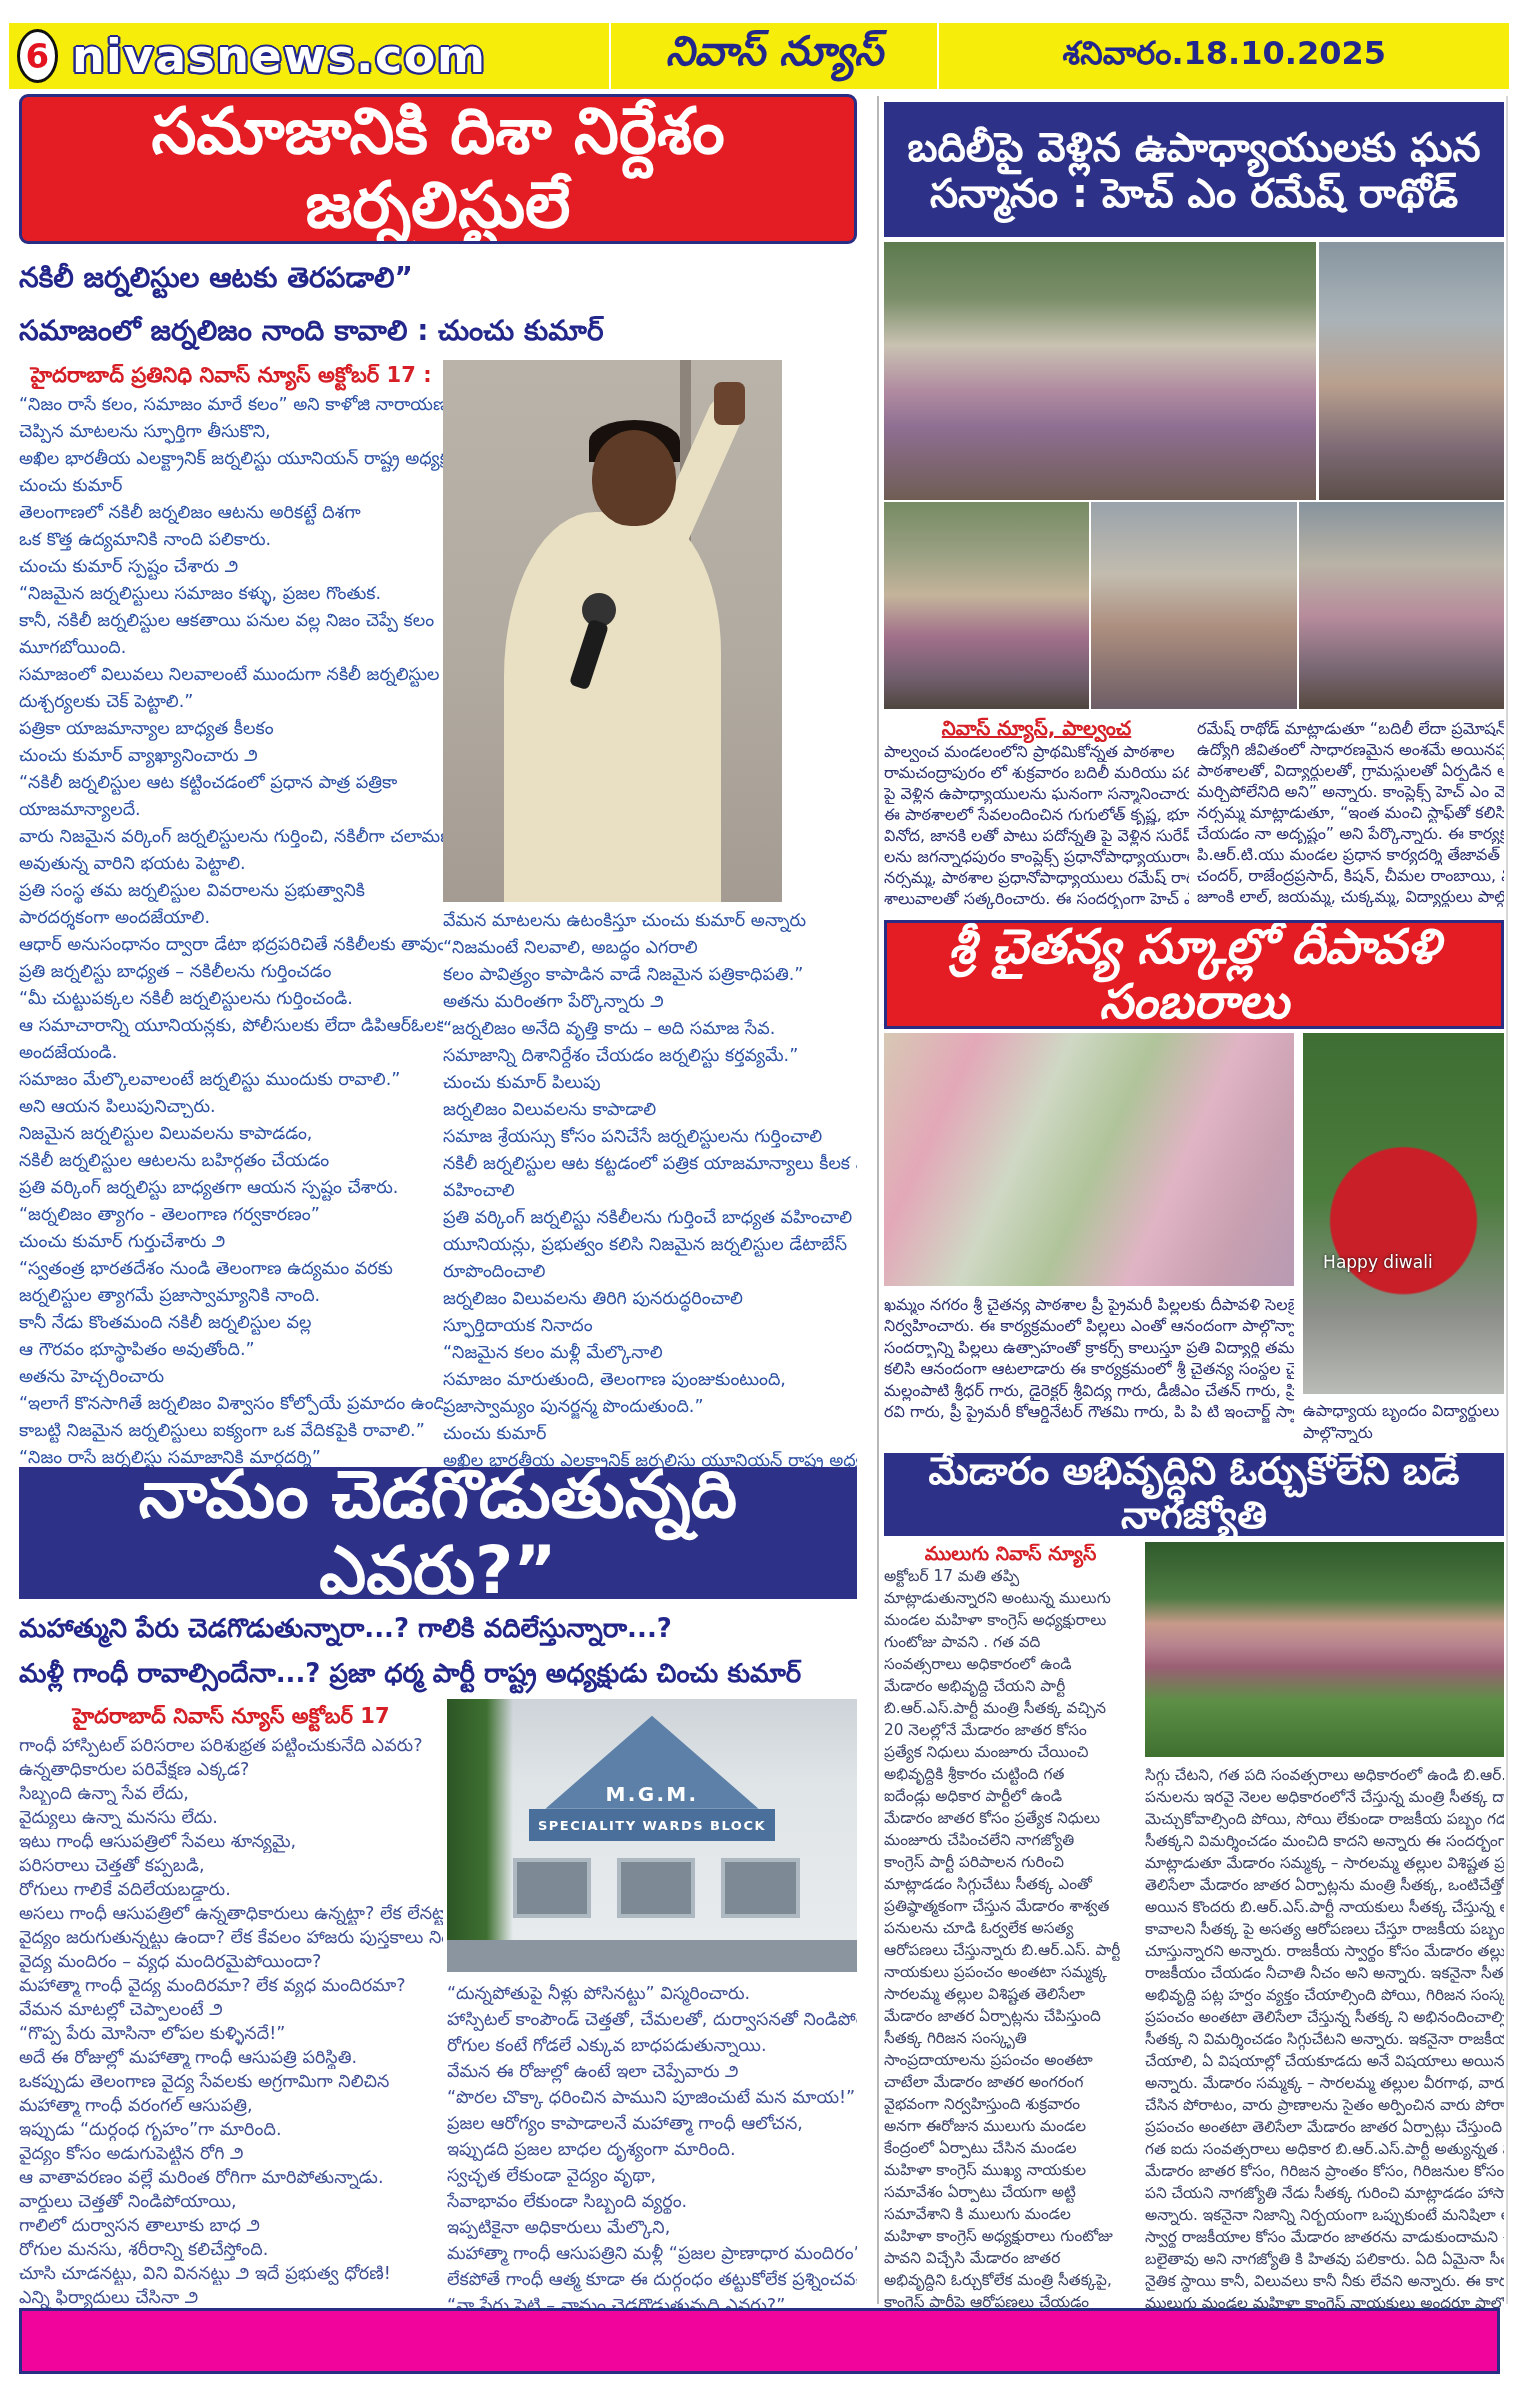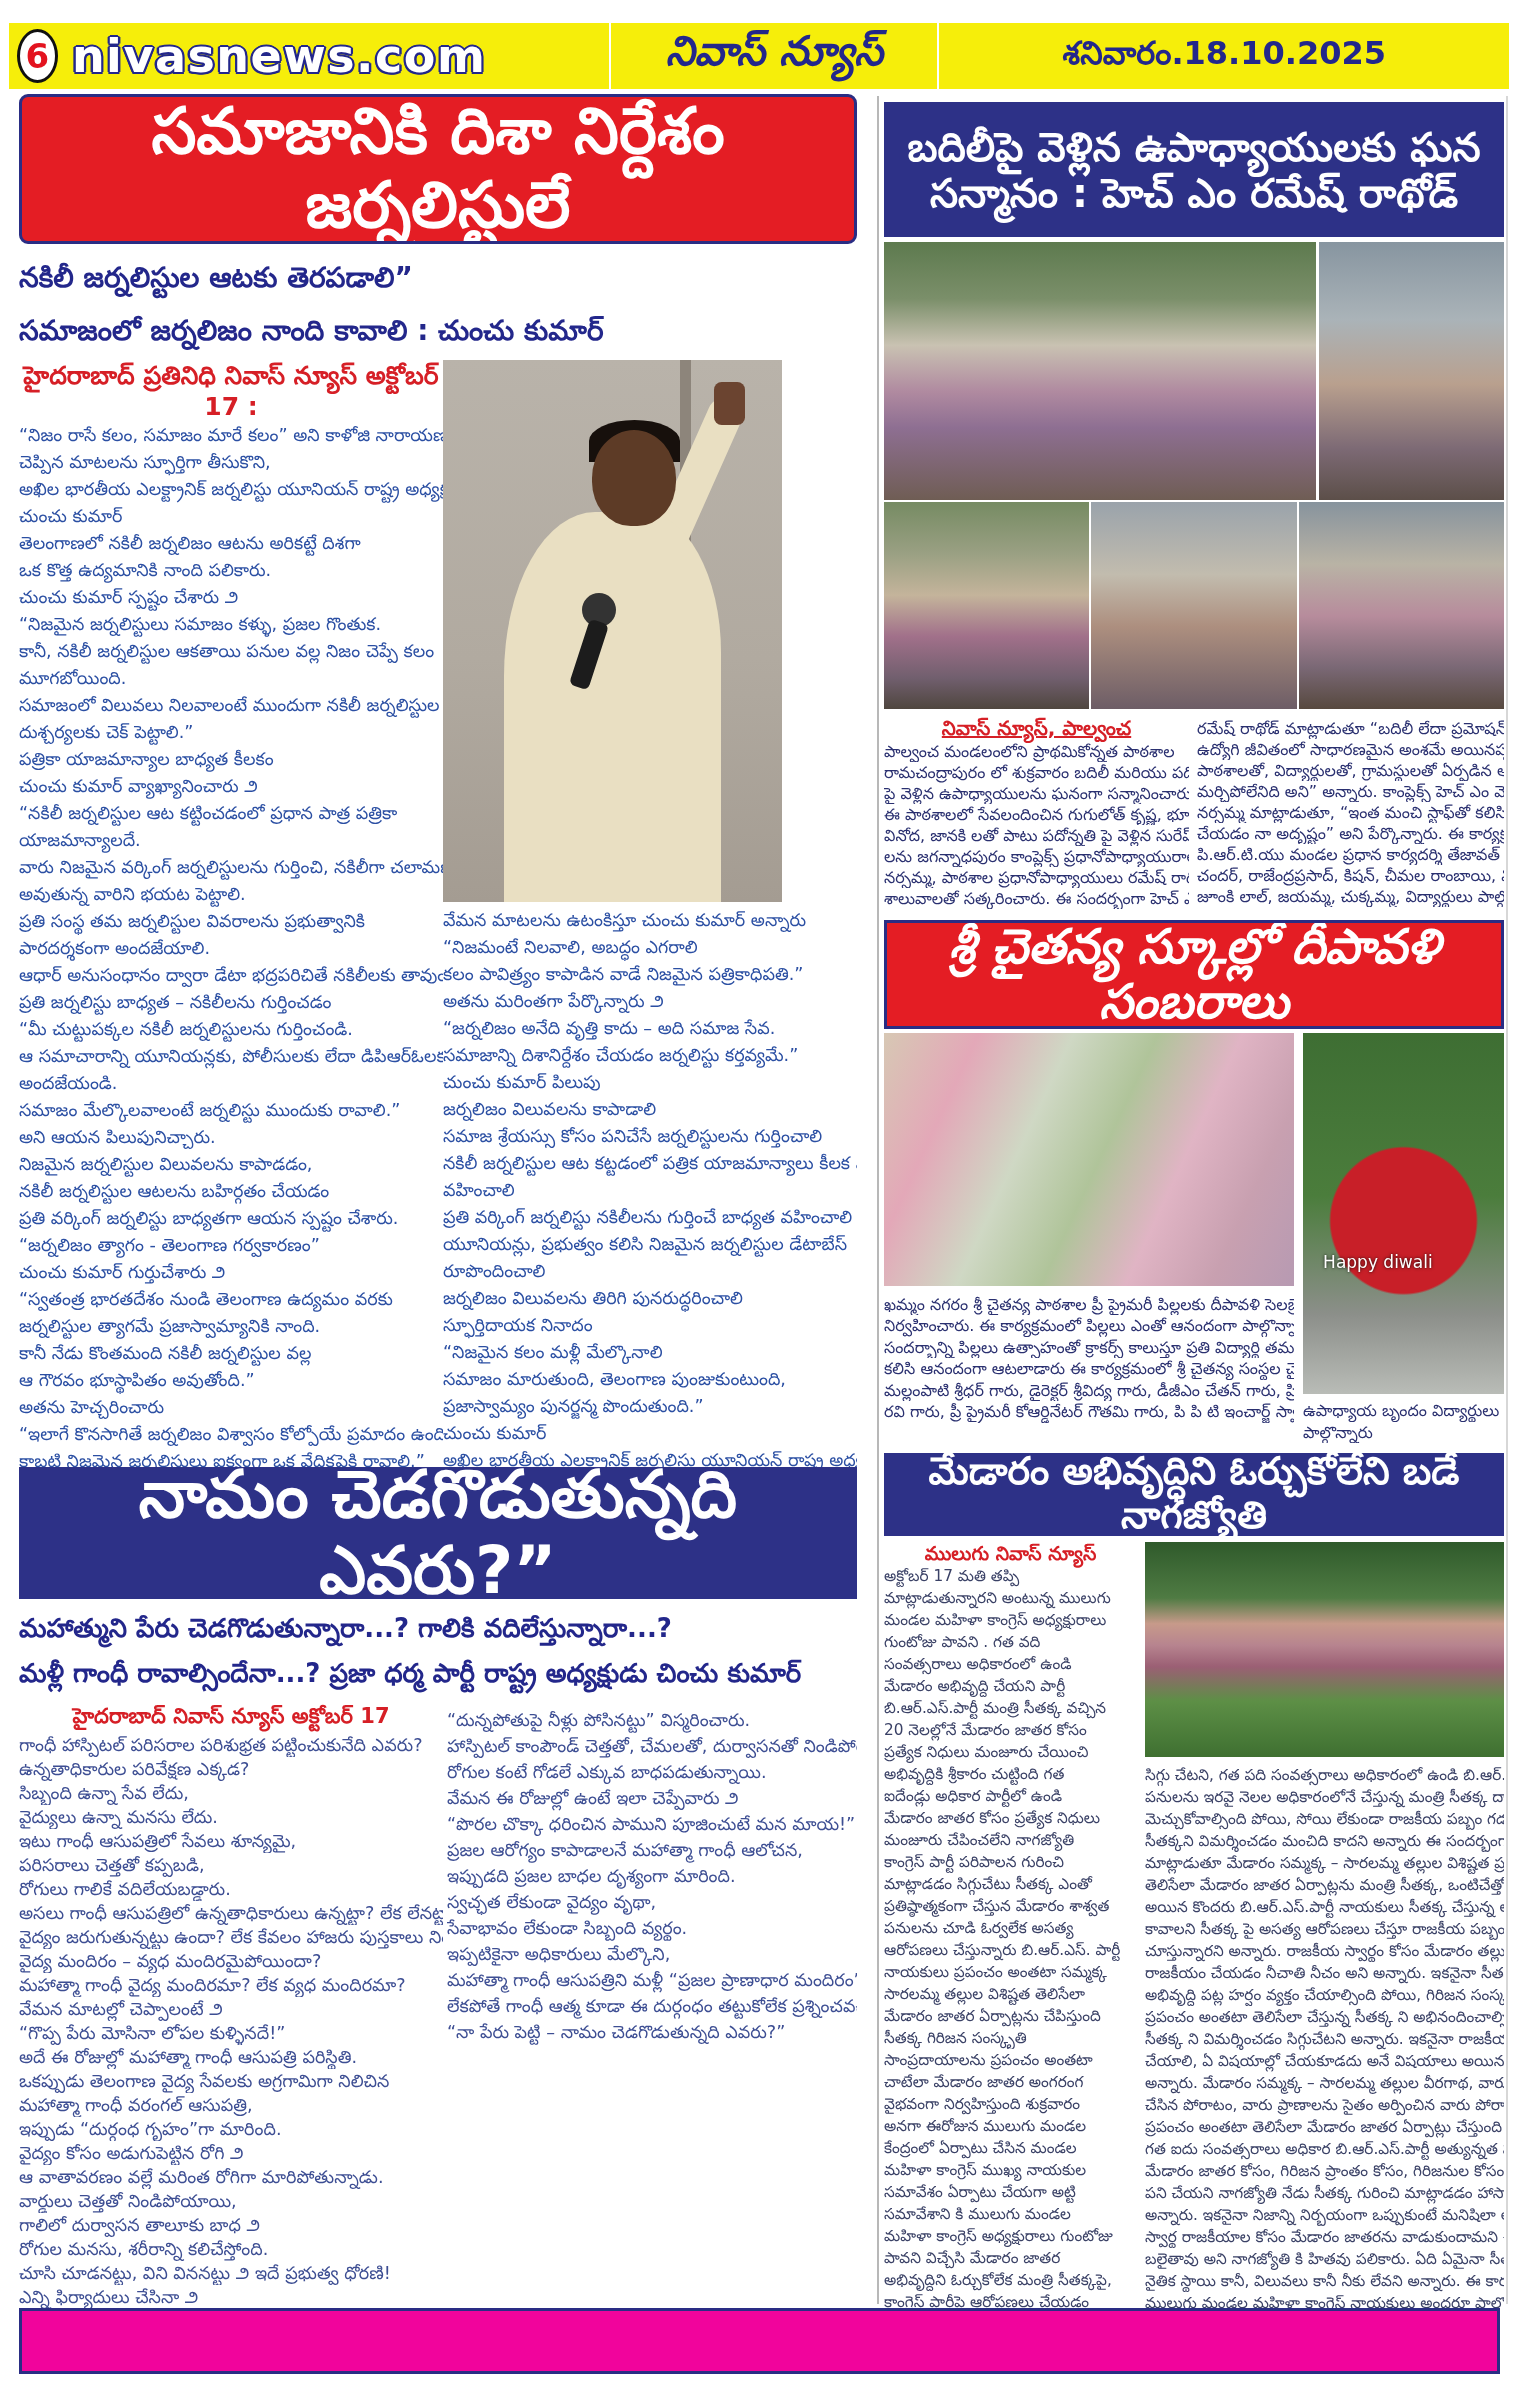--- a/index.html
+++ b/index.html
@@ -43,21 +43,21 @@
   }
   .banner.red{ background:#e41d24; border:3.8px solid #2a2d84; }
   .banner.navy{ background:#2d3187; }
   
   .subhead{ color:#23278b; font-weight:bold; font-size:28px; line-height:1.55; }
   .dl{ color:#d61f26; font-weight:bold; text-align:center; }
   .cols{ display:flex; justify-content:space-between; }
   .lines .ln{ white-space:nowrap; overflow:hidden; }
   
   .artA-col .ln{ font-size:17.6px; line-height:27px; color:#2b4fa3; }
-  .artA .dl{ font-size:25px; line-height:31px; }
+  .artA .dl{ font-size:21px; line-height:31px; }
   
   .artD-col1 .ln{ font-size:17.6px; line-height:24px; color:#3d4e93; }
   .artD-col2 .ln{ font-size:17.6px; line-height:26px; color:#3d4e93; }
   .artD .dl{ font-size:21px; line-height:34px; }
   
   .artB-col .ln{ font-size:16px; line-height:21px; color:#2a3070; }
   .artB .dl{ font-size:20px; line-height:26px;text-decoration:underline; }
   .artC-body .ln{ font-size:16px; line-height:21.5px; color:#2a3070; }
   .artC-side .ln{ font-size:16px; line-height:21.5px; color:#2a3070; white-space:normal; }
   .artE-col1 .ln{ font-size:15.3px; line-height:22px; color:#3a4166; }
@@ -243,20 +243,33 @@
             <p class="ln">ఆ వాతావరణం వల్లే మరింత రోగిగా మారిపోతున్నాడు.</p>
             <p class="ln">వార్డులు చెత్తతో నిండిపోయాయి,</p>
             <p class="ln">గాలిలో దుర్వాసన తాలూకు బాధ ౨</p>
             <p class="ln">రోగుల మనసు, శరీరాన్ని కలిచేస్తోంది.</p>
             <p class="ln">చూసి చూడనట్టు, విని విననట్టు ౨ ఇదే ప్రభుత్వ ధోరణి!</p>
             <p class="ln">ఎన్ని ఫిర్యాదులు చేసినా ౨</p>
             <p class="ln">ఆర్ఎంవో గాని, ఉన్నతాధికారులు గాని</p>
           </div>
       </div>
       <div style="width:410px;">
+        <div class="photo ph-mgm" style="width:410px; height:273px;">
+          <div class="leaves"></div>
+          <div class="pediment">
+            <span>M.G.M.</span>
+          </div>
+          <div class="sign">SPECIALITY WARDS BLOCK</div>
+          <div class="winrow">
+            <div class="win"></div>
+            <div class="win"></div>
+            <div class="win"></div>
+          </div>
+          <div class="base"></div>
+        </div>
         <div class="artD-col2 lines" style="margin-top:7.7px;">
             <p class="ln">“దున్నపోతుపై నీళ్లు పోసినట్టు” విస్మరించారు.</p>
             <p class="ln">హాస్పిటల్ కాంపౌండ్ చెత్తతో, చేమలతో, దుర్వాసనతో నిండిపోయింది.</p>
             <p class="ln">రోగుల కంటే గోడలే ఎక్కువ బాధపడుతున్నాయి.</p>
             <p class="ln">వేమన ఈ రోజుల్లో ఉంటే ఇలా చెప్పేవారు ౨</p>
             <p class="ln">“పొరల చొక్కా ధరించిన పాముని పూజించుటే మన మాయ!”</p>
             <p class="ln">ప్రజల ఆరోగ్యం కాపాడాలనే మహాత్మా గాంధీ ఆలోచన,</p>
             <p class="ln">ఇప్పుడది ప్రజల బాధల దృశ్యంగా మారింది.</p>
             <p class="ln">స్వచ్ఛత లేకుండా వైద్యం వృథా,</p>
             <p class="ln">సేవాభావం లేకుండా సిబ్బంది వ్యర్థం.</p>

